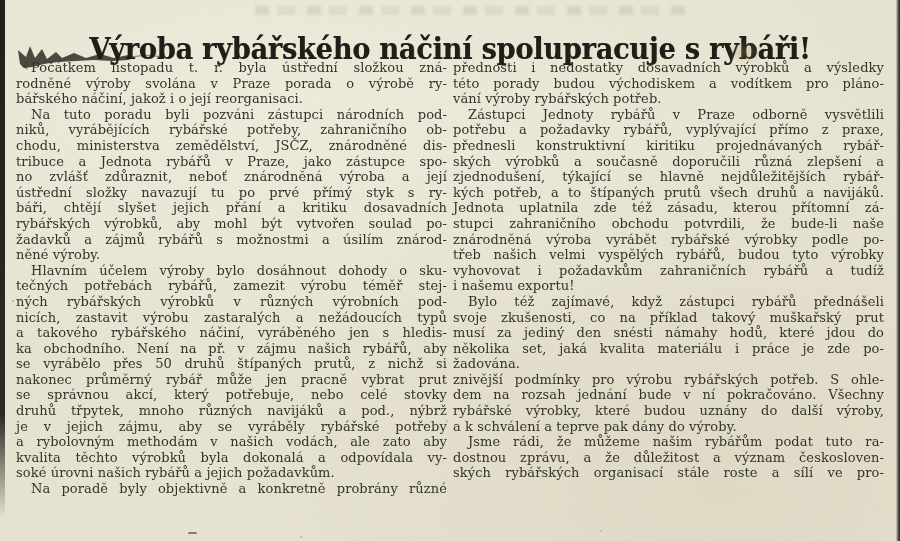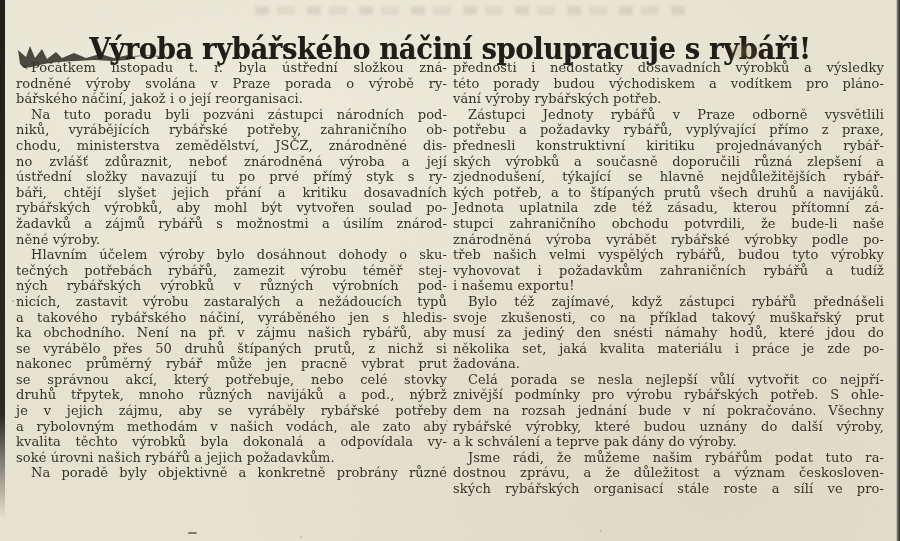--- a/index.html
+++ b/index.html
@@ -106,20 +106,21 @@
 
   <div class="columns">
     <div class="col">
 
     <div class="line indent">Počátkem listopadu t. r. byla ústřední složkou zná-</div>
         <div class="line">rodněné výroby svolána v Praze porada o výrobě ry-</div>
         <div class="line end">bářského náčiní, jakož i o její reorganisaci.</div>
         <div class="line indent">Na tuto poradu byli pozváni zástupci národních pod-</div>
         <div class="line">niků, vyrábějících rybářské potřeby, zahraničního ob-</div>
         <div class="line">chodu, ministerstva zemědělství, JSČZ, znárodněné dis-</div>
+        <div class="line">tribuce a Jednota rybářů v Praze, jako zástupce spo-</div>
         <div class="line">no zvlášť zdůraznit, neboť znárodněná výroba a její</div>
         <div class="line">ústřední složky navazují tu po prvé přímý styk s ry-</div>
         <div class="line">báři, chtějí slyšet jejich přání a kritiku dosavadních</div>
         <div class="line">rybářských výrobků, aby mohl být vytvořen soulad po-</div>
         <div class="line">žadavků a zájmů rybářů s možnostmi a úsilím znárod-</div>
         <div class="line end">něné výroby.</div>
         <div class="line indent">Hlavním účelem výroby bylo dosáhnout dohody o sku-</div>
         <div class="line">tečných potřebách rybářů, zamezit výrobu téměř stej-</div>
         <div class="line">ných rybářských výrobků v různých výrobních pod-</div>
         <div class="line">nicích, zastavit výrobu zastaralých a nežádoucích typů</div>
@@ -150,21 +151,20 @@
         <div class="line">stupci zahraničního obchodu potvrdili, že bude-li naše</div>
         <div class="line">znárodněná výroba vyrábět rybářské výrobky podle po-</div>
         <div class="line">třeb našich velmi vyspělých rybářů, budou tyto výrobky</div>
         <div class="line">vyhovovat i požadavkům zahraničních rybářů a tudíž</div>
         <div class="line end">i našemu exportu!</div>
         <div class="line indent">Bylo též zajímavé, když zástupci rybářů přednášeli</div>
         <div class="line">svoje zkušenosti, co na příklad takový muškařský prut</div>
         <div class="line">musí za jediný den snésti námahy hodů, které jdou do</div>
         <div class="line">několika set, jaká kvalita materiálu i práce je zde po-</div>
         <div class="line end">žadována.</div>
-        <div class="line indent">Celá porada se nesla nejlepší vůlí vytvořit co nejpří-</div>
         <div class="line">znivější podmínky pro výrobu rybářských potřeb. S ohle-</div>
         <div class="line">dem na rozsah jednání bude v ní pokračováno. Všechny</div>
         <div class="line">rybářské výrobky, které budou uznány do další výroby,</div>
         <div class="line end">a k schválení a teprve pak dány do výroby.</div>
         <div class="line indent">Jsme rádi, že můžeme našim rybářům podat tuto ra-</div>
         <div class="line">dostnou zprávu, a že důležitost a význam českosloven-</div>
         <div class="line">ských rybářských organisací stále roste a sílí ve pro-</div>
       </div>
   </div>
 

